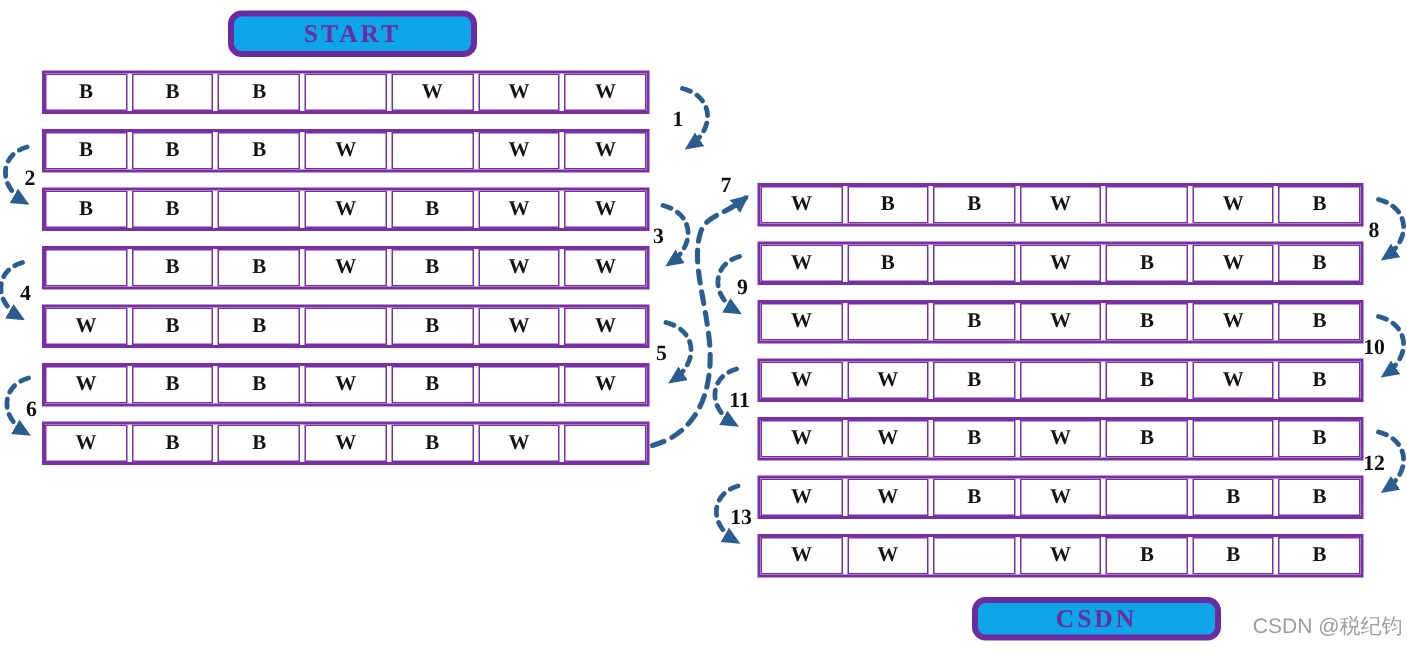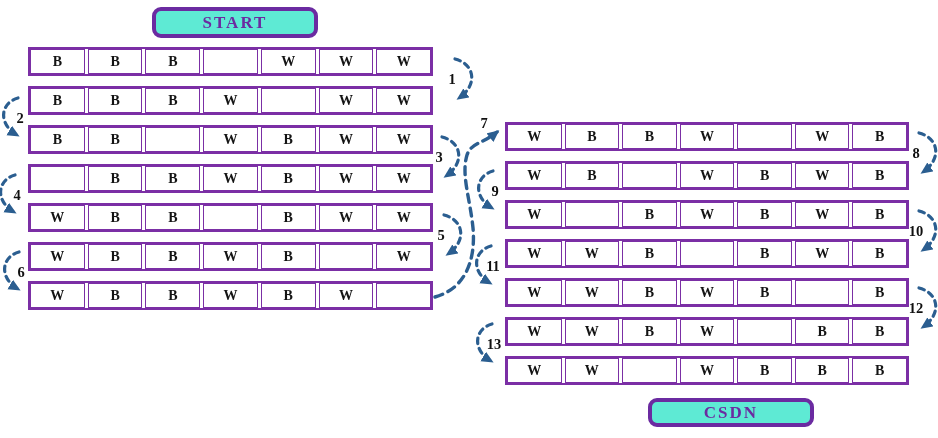--- a/index.html
+++ b/index.html
@@ -1,21 +1,21 @@
 <!DOCTYPE html>
 <html style="--purple: #6B2BA1; --cellBorder: #7B2FA5; --wm: #9E9E9E;"><head>
 <meta charset="utf-8">
 <style>
   html,body { margin:0; padding:0; background:#ffffff; }
   .canvas {
     position:relative; width:938px; height:438px; background:#ffffff;
     font-family:"Liberation Serif","DejaVu Serif",serif; overflow:hidden;
   }
   .badge {
-    position:absolute; box-sizing:border-box; background:#5eead4;
+    position:absolute; box-sizing:border-box; background:#0ea5e9;
     border:4px solid var(--purple); border-radius:9px;
     display:flex; align-items:center; justify-content:center;
   }
   .badge-start { left:152px; top:7px;  width:166px; height:31px; }
   .badge-done  { left:648px; top:398px; width:166px; height:29px; }
   .badge span {
     font-weight:bold; font-size:17px; letter-spacing:2px; color:var(--purple);
     font-family:"Liberation Serif","DejaVu Serif",serif;
   }
   .prow {
@@ -409,13 +409,14 @@
       <path d="M 492 324 C 474 329, 472 350, 491 361" fill="none" stroke="#2B5E90" stroke-width="3.2" stroke-dasharray="5.5 5" stroke-linecap="round" marker-end="url(#ah)"></path>
       <text x="494" y="349" text-anchor="middle" class="move-num" fill="#101010">13</text>
       <path d="M 435 297 C 464 289, 476 262, 473 228 C 470 198, 461 175, 467 155 C 471 143, 482 144, 497 132" fill="none" stroke="#2B5E90" stroke-width="3.4" stroke-dasharray="8 6" stroke-linecap="round" marker-end="url(#ah)"></path>
       <text x="484" y="128" text-anchor="middle" class="move-num" fill="#101010">7</text>
     </svg>
 
   <div class="badge badge-done">
     <span>CSDN</span>
   </div>
 
+  <div class="watermark">CSDN @税纪钧</div>
 </div>
 
 </body></html>

